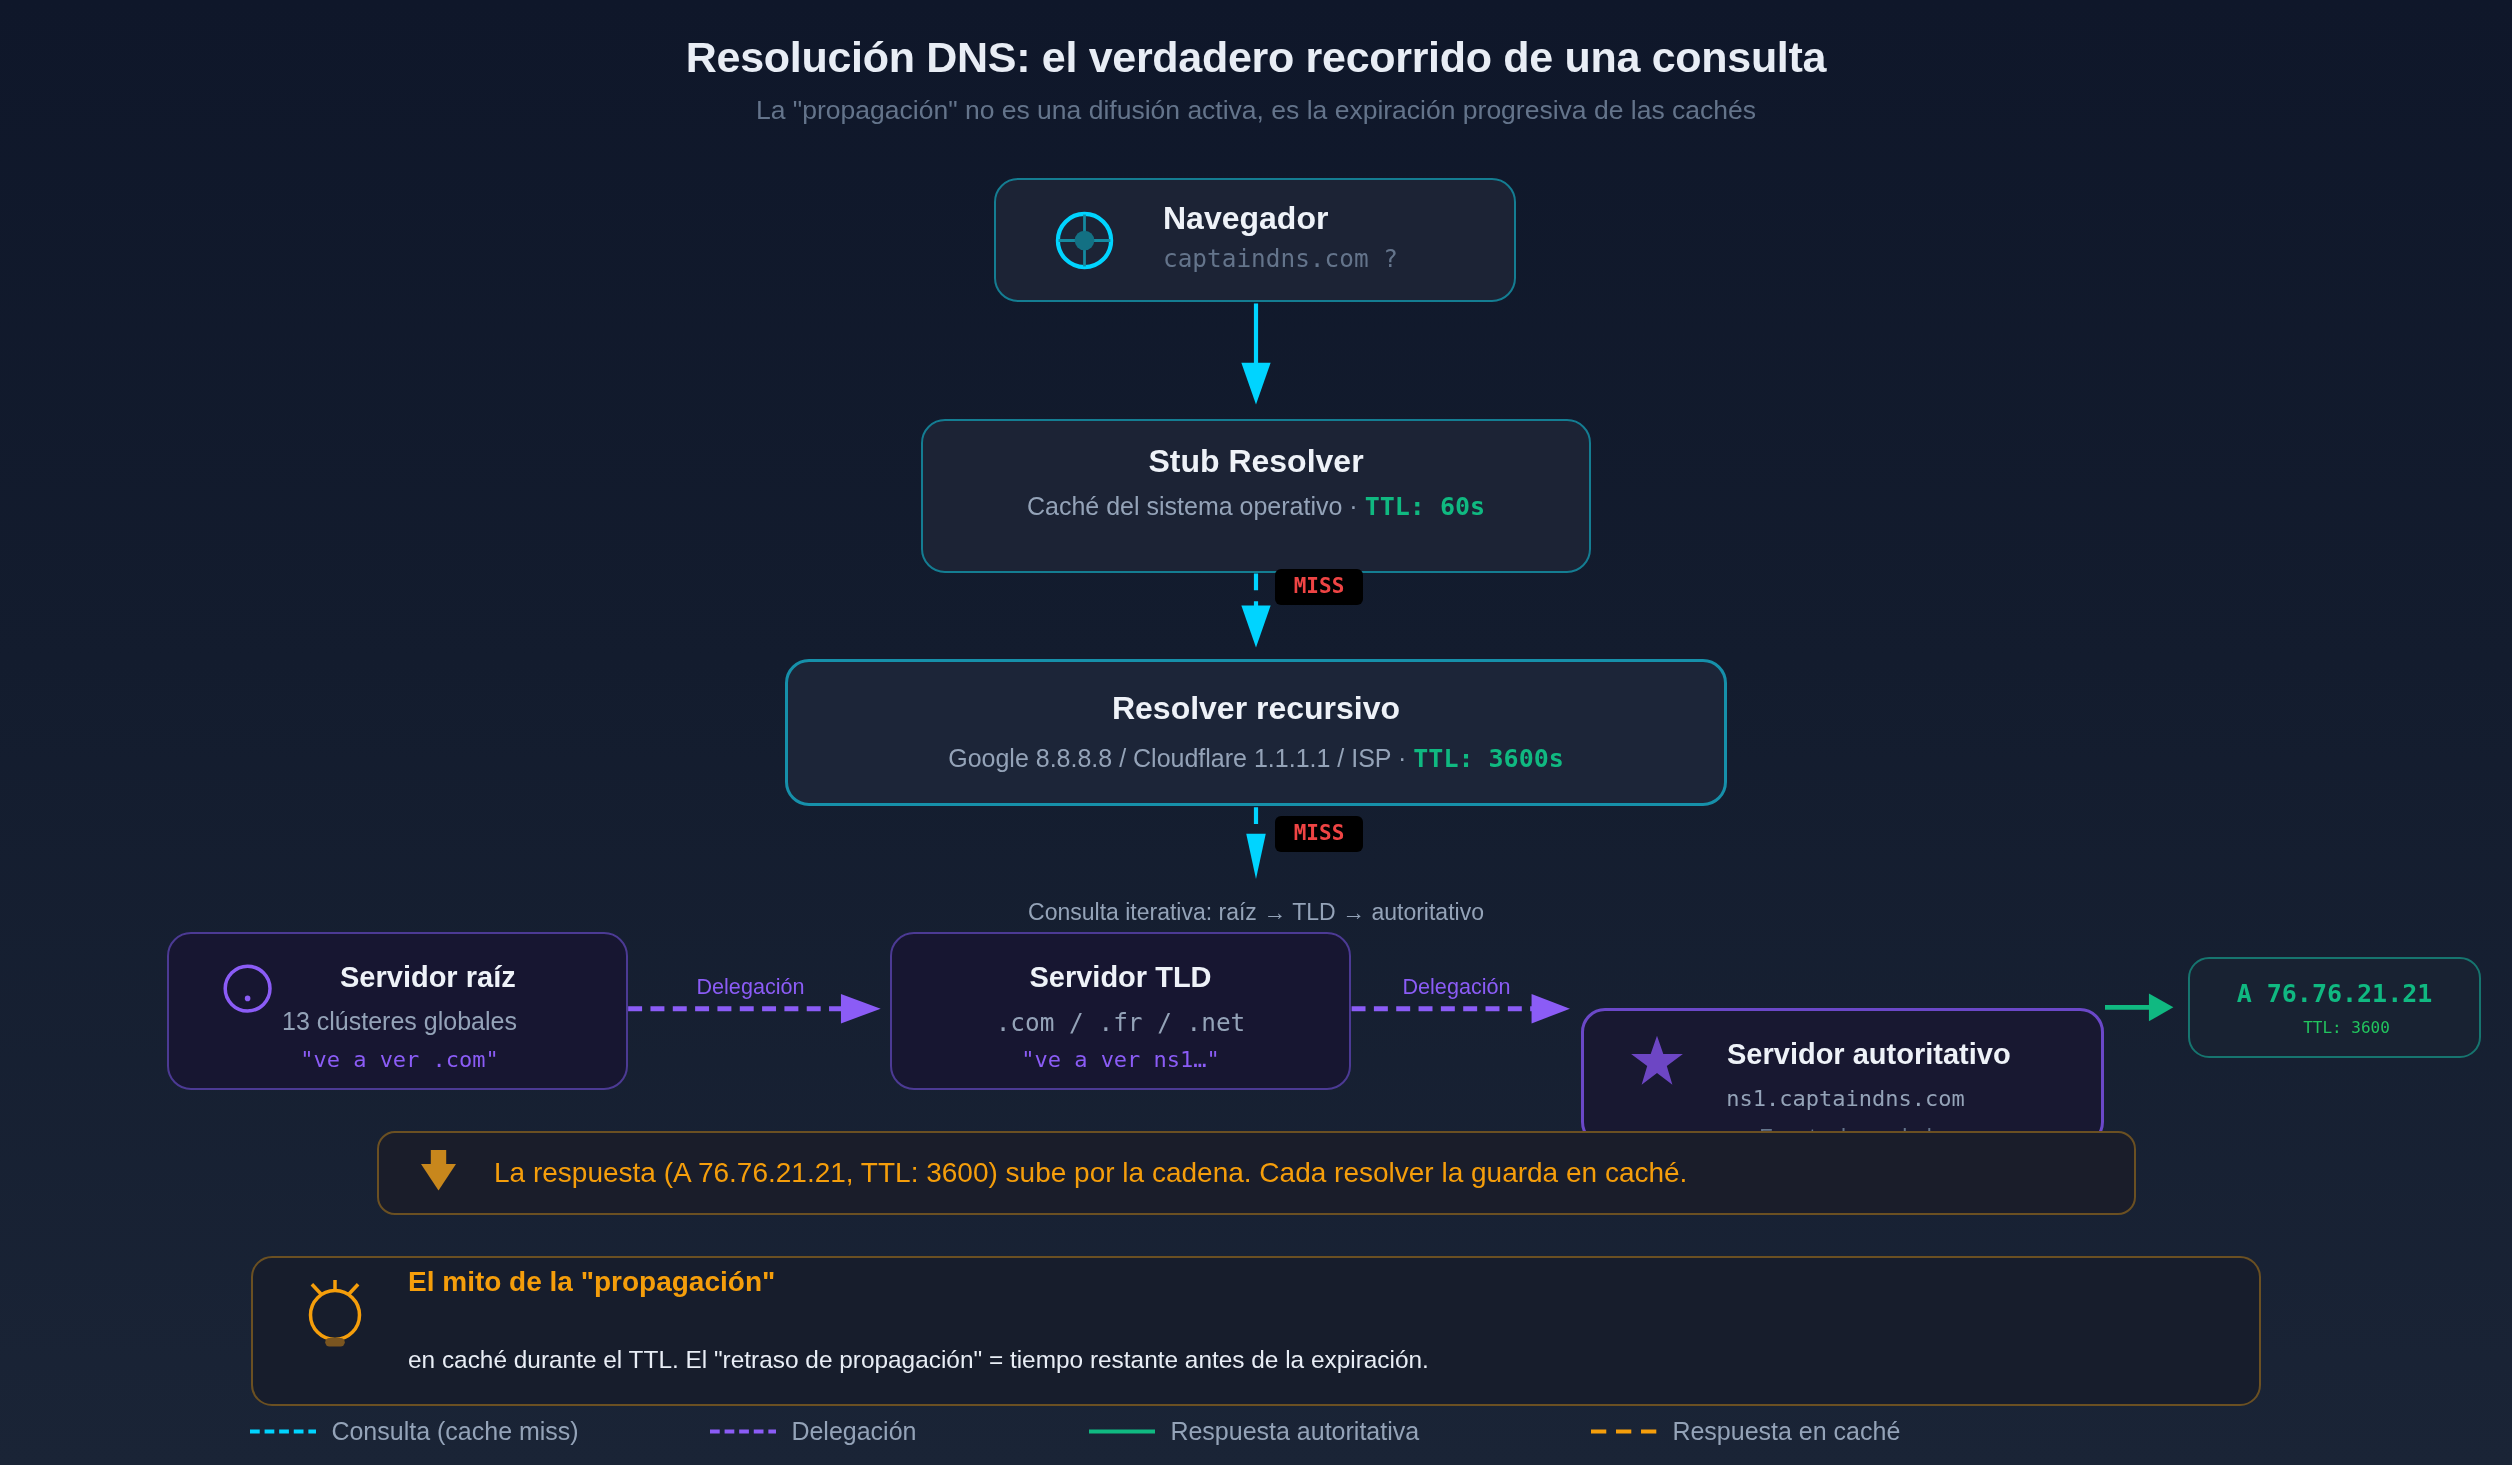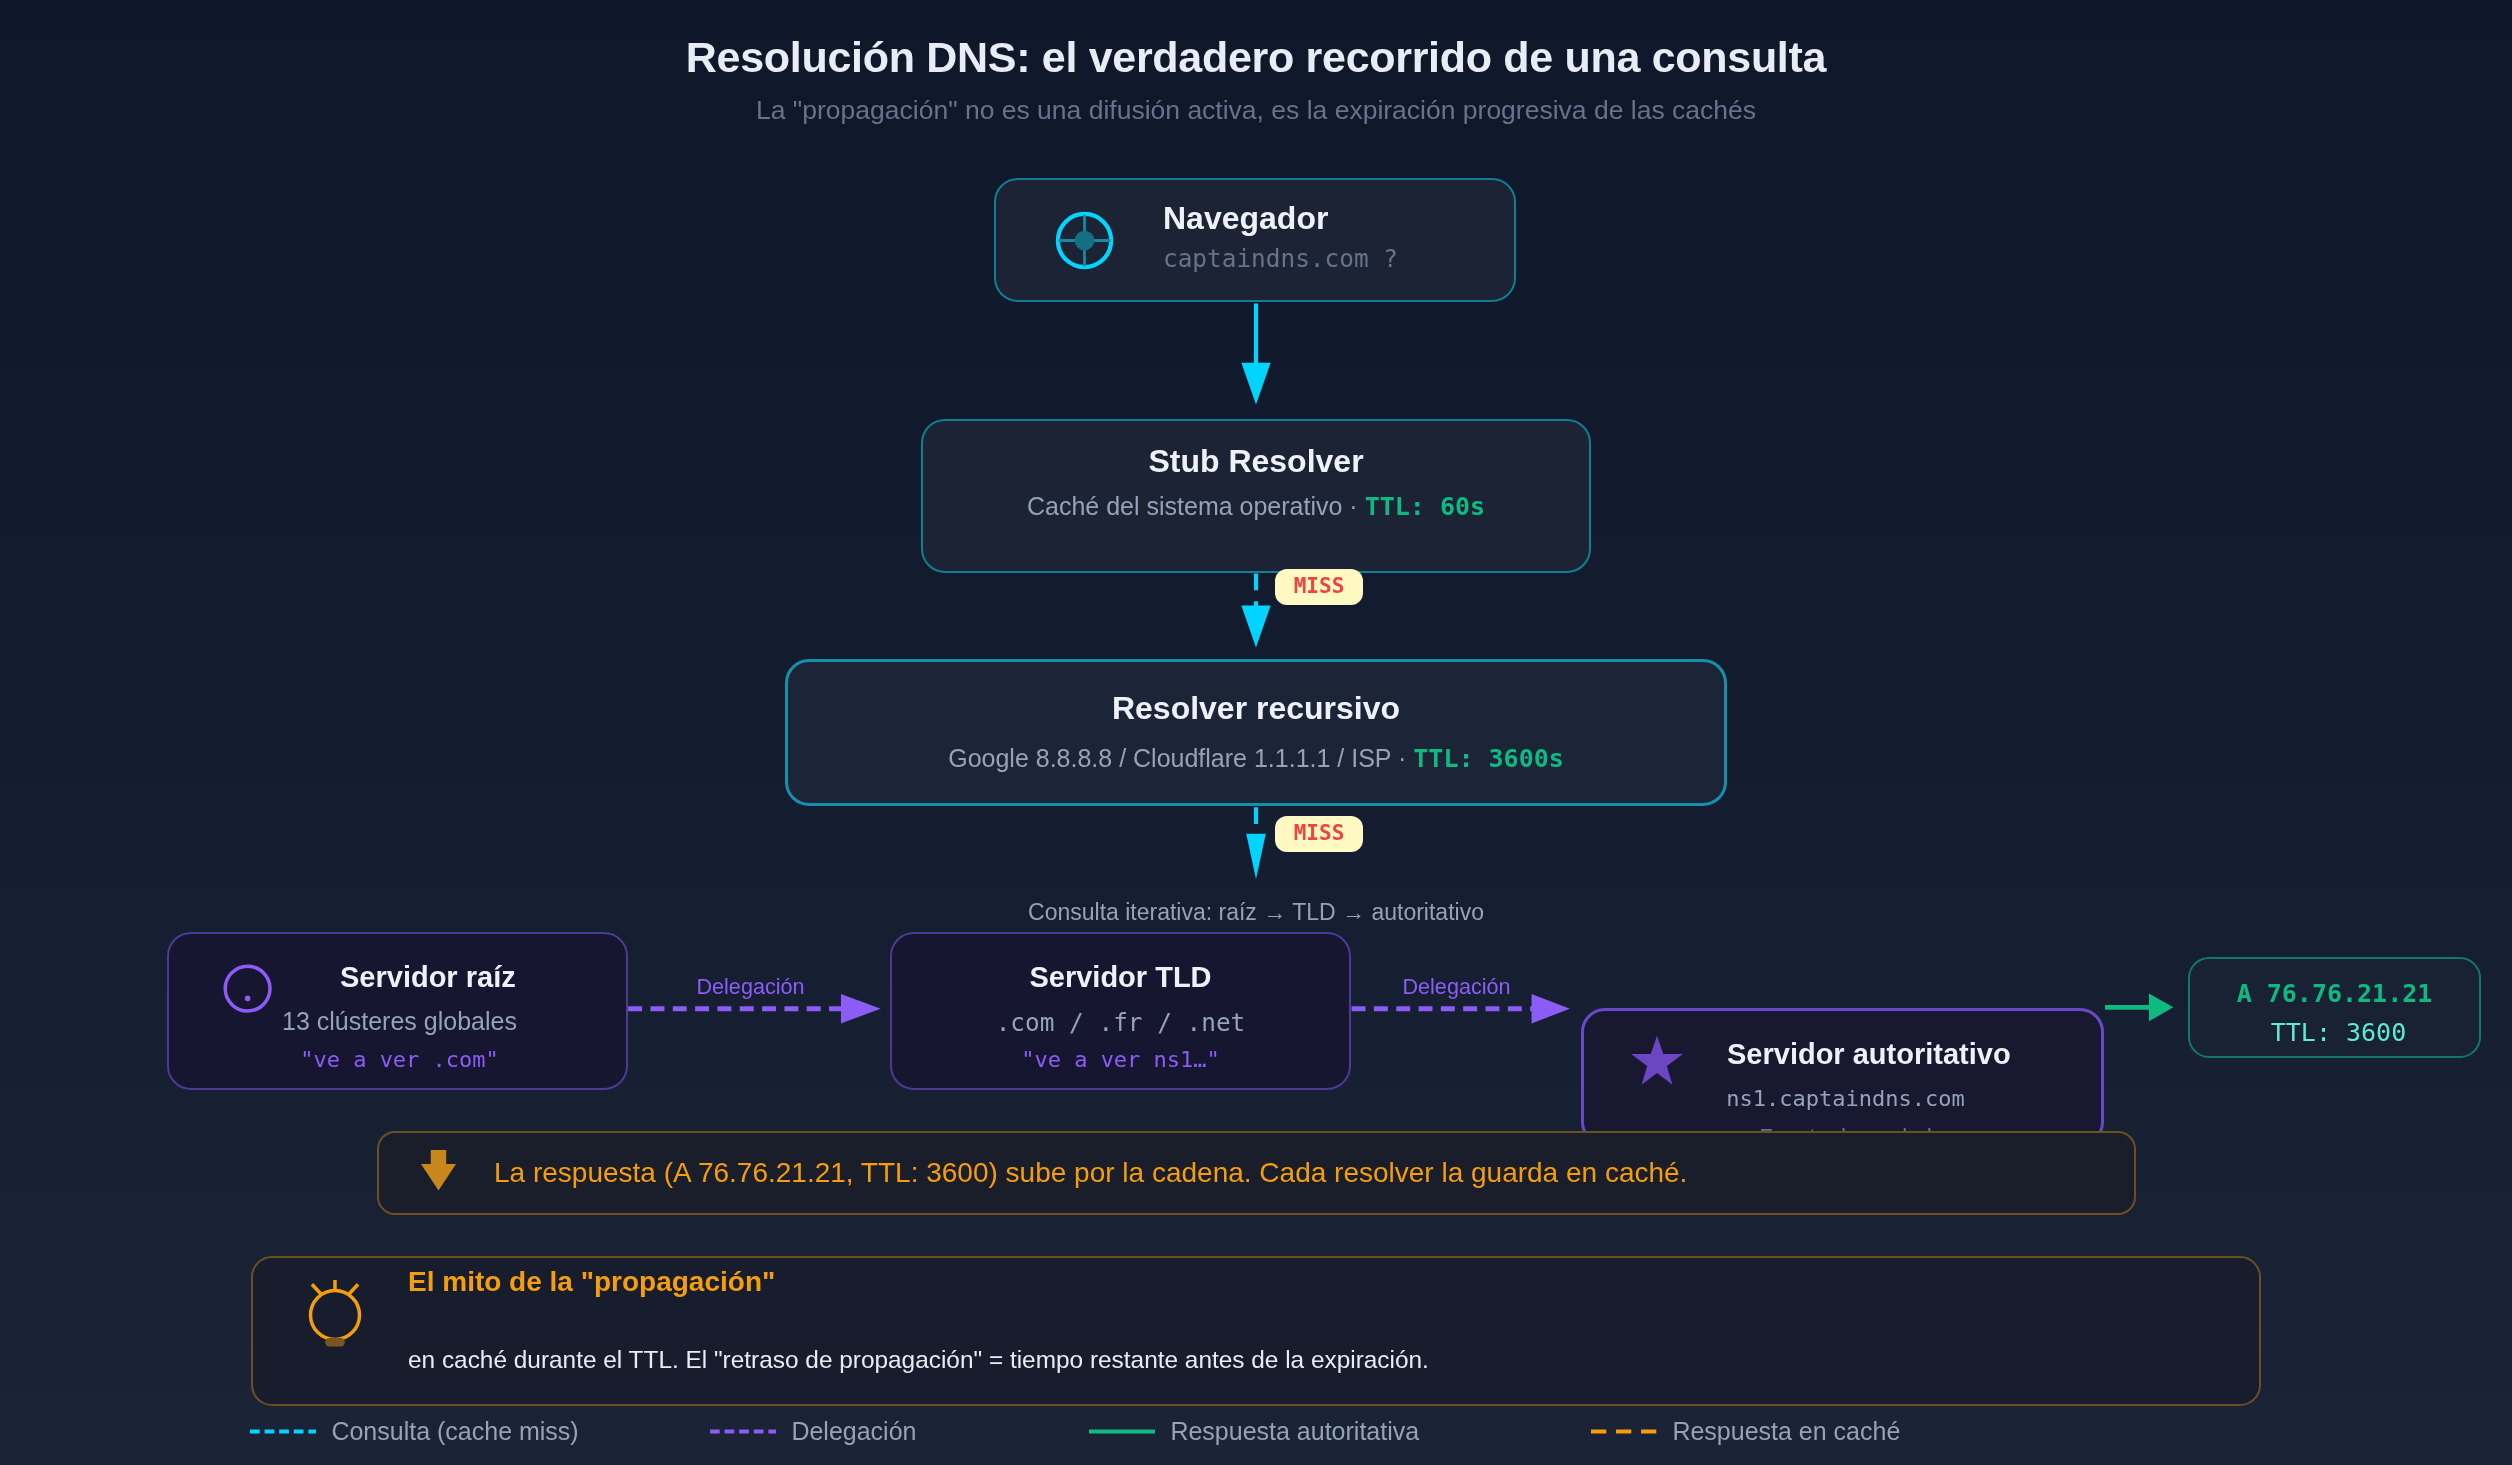--- a/index.html
+++ b/index.html
@@ -27,21 +27,21 @@
   .box-purple { border:2.8px solid #4c3a94; background:#171631; }
   .box-purple-strong { border:3.5px solid #6b48c8; background:#181831; }
   .box-teal { border:2.8px solid #16756f; background:#182232; border-radius:21px; }
   .node-title { font-size:32px; font-weight:700; color:#eef2f8; }
   .node-sub { font-size:25px; color:#94a3b8; }
   .mono { font-family:"DejaVu Sans Mono", "Liberation Mono", monospace; }
   .ttl { color:#10b981; font-weight:700; }
   .center { text-align:center; }
   .miss {
     position:absolute; box-sizing:border-box;
-    background:#fef9c3; border-radius:12px;
+    background:#000000; border-radius:6px;
     color:#ef4444; font-weight:700; font-size:21px;
     font-family:"DejaVu Sans Mono", monospace;
     text-align:center; line-height:35px;
   }
   .small-label { font-size:21.6px; color:#8b5cf6; }
   .legend-item { position:absolute; top:1417px; height:28px; display:flex; align-items:center; }
   .legend-text { font-size:25px; color:#94a3b8; margin-left:15.4px; }
   svg { position:absolute; overflow:visible; }
 </style>
 </head>
@@ -141,21 +141,21 @@
   <svg width="56" height="56" style="left:45px; top:22px;" viewBox="0 0 80 80">
     <polygon points="40,4 49,30 77,30 54,47 62,74 40,57 18,74 26,47 3,30 31,30" fill="#6d46c4"></polygon>
   </svg>
   <div class="abs node-title" style="left:143px; top:26.5px; font-size:29px;">Servidor autoritativo</div>
   <div class="abs mono center" style="left:0; width:523px; top:75px; font-size:22px; color:#94a3b8;">ns1.captaindns.com</div>
   <div class="abs center" style="left:0; width:523px; top:113px; font-size:22px; color:#64748b;">Fuente de verdad</div>
 </div>
 
 <div class="box box-teal" style="left:2188px; top:957px; width:293px; height:101px;">
   <div class="abs mono center" style="left:0; width:100%; top:19.5px; font-size:25px; font-weight:700; color:#10b981;">A 76.76.21.21</div>
-  <div class="abs mono center" style="left:4px; width:100%; top:59px; font-size:25px; color:#5eead4;">TTL: 3600</div>
+  <div class="abs mono center" style="left:12px; width:100%; top:59px; font-size:16px; color:#22c55e;">TTL: 3600</div>
 </div>
 
 <div class="box" style="left:377px; top:1131px; width:1759px; height:84px; border:2.8px solid #6b5022; background:#1a1d2a; border-radius:18px;">
   <svg width="35" height="42" style="left:42px; top:16.7px;" viewBox="0 0 50 60">
     <rect x="14" y="0" width="22" height="22" fill="#c8871c"></rect>
     <polygon points="0,20 50,20 25,58" fill="#c8871c"></polygon>
   </svg>
   <div class="abs" style="left:115px; top:24px; font-size:28px; font-weight:400; color:#f59e0b;">La respuesta (A 76.76.21.21, TTL: 3600) sube por la cadena. Cada resolver la guarda en caché.</div>
 </div>
 

